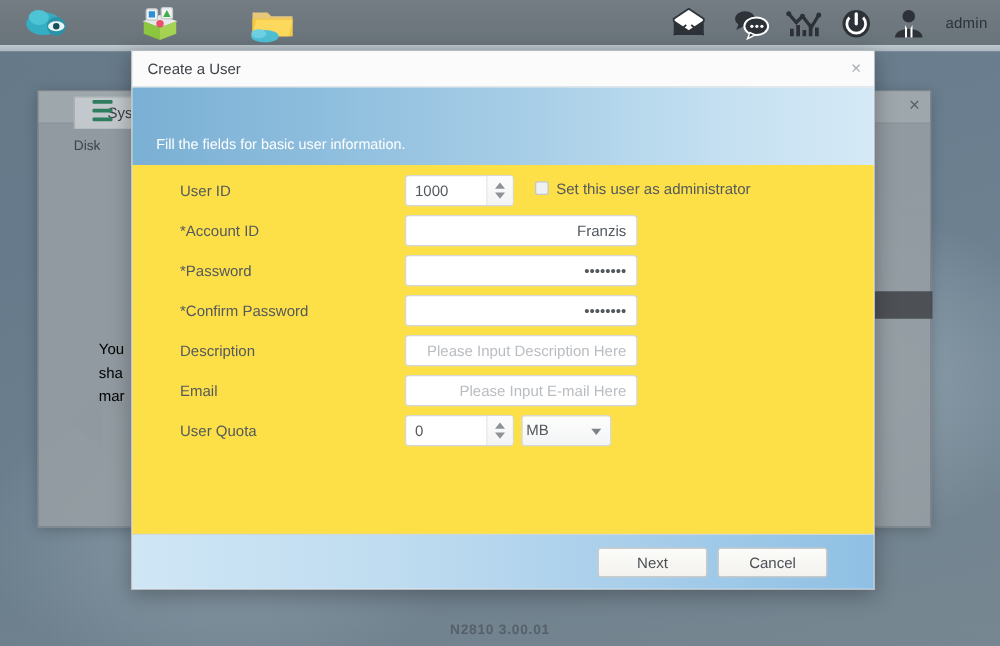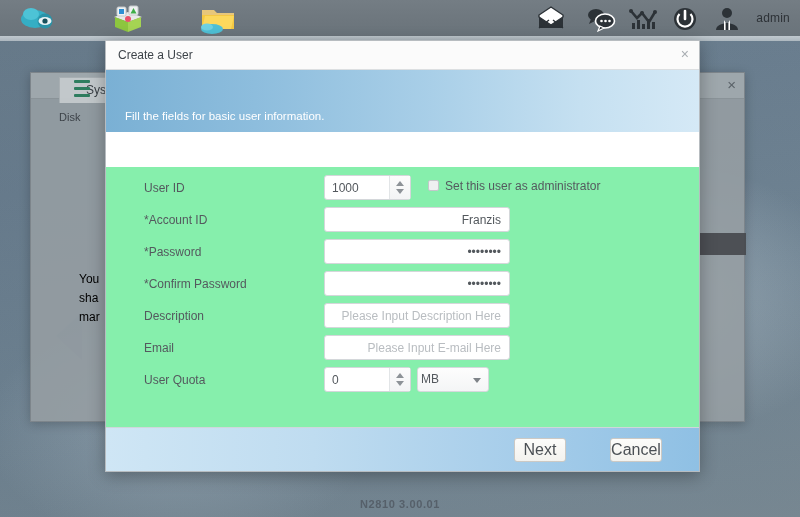--- a/index.html
+++ b/index.html
@@ -127,22 +127,21 @@
   #header-title {
     position:absolute; left:18px; top:10px;
     font-size:21px; color:#ffffff; font-weight:normal; letter-spacing:.2px;
   }
   #header-subtitle {
     position:absolute; left:19px; top:40px;
     font-size:11.5px; color:#ffffff;
   }
   #dialog-body {
     position:absolute; left:0; top:91px; width:100%; height:297px;
-    background:#86efac;
-    margin-top:35px;
+    background:#fde047;
   }
   .field-row {
     position:absolute; left:0; width:100%; height:32px;
   }
   .field-label {
     position:absolute; left:38px; top:6px;
     font-size:12px; color:#54595e; white-space:nowrap;
   }
   .txt-input {
     position:absolute; left:218px; top:0;
@@ -201,25 +200,25 @@
     border-left:4px solid transparent; border-right:4px solid transparent;
     border-top:5px solid #7e8388;
   }
 
   #dialog-footer {
     position:absolute; left:0; bottom:0; width:100%; height:44px;
     background: linear-gradient(to right, #cfe6f5 0%, #bfdcf0 35%, #a6cdea 70%, #8fc0e4 100%);
     border-top:1px solid #cfd6da;
   }
   .dlg-btn {
-    position:absolute; top:10px; height:24px; width:52px;
+    position:absolute; top:10px; height:24px; width:88px;
     background: linear-gradient(to bottom,#fcfcfa,#f3f2ee);
     border:1px solid #ccc9c4; border-radius:3px;
     font-family:"Liberation Sans", sans-serif;
-    font-size:16px; color:#4b5055; cursor:pointer;
+    font-size:12px; color:#4b5055; cursor:pointer;
   }
   #btn-next   { right:133px; }
   #btn-cancel { right:37px;  }
 </style>
 </head>
 <body>
 
 <div id="desktop"></div>
 
 <div id="bg-window">

